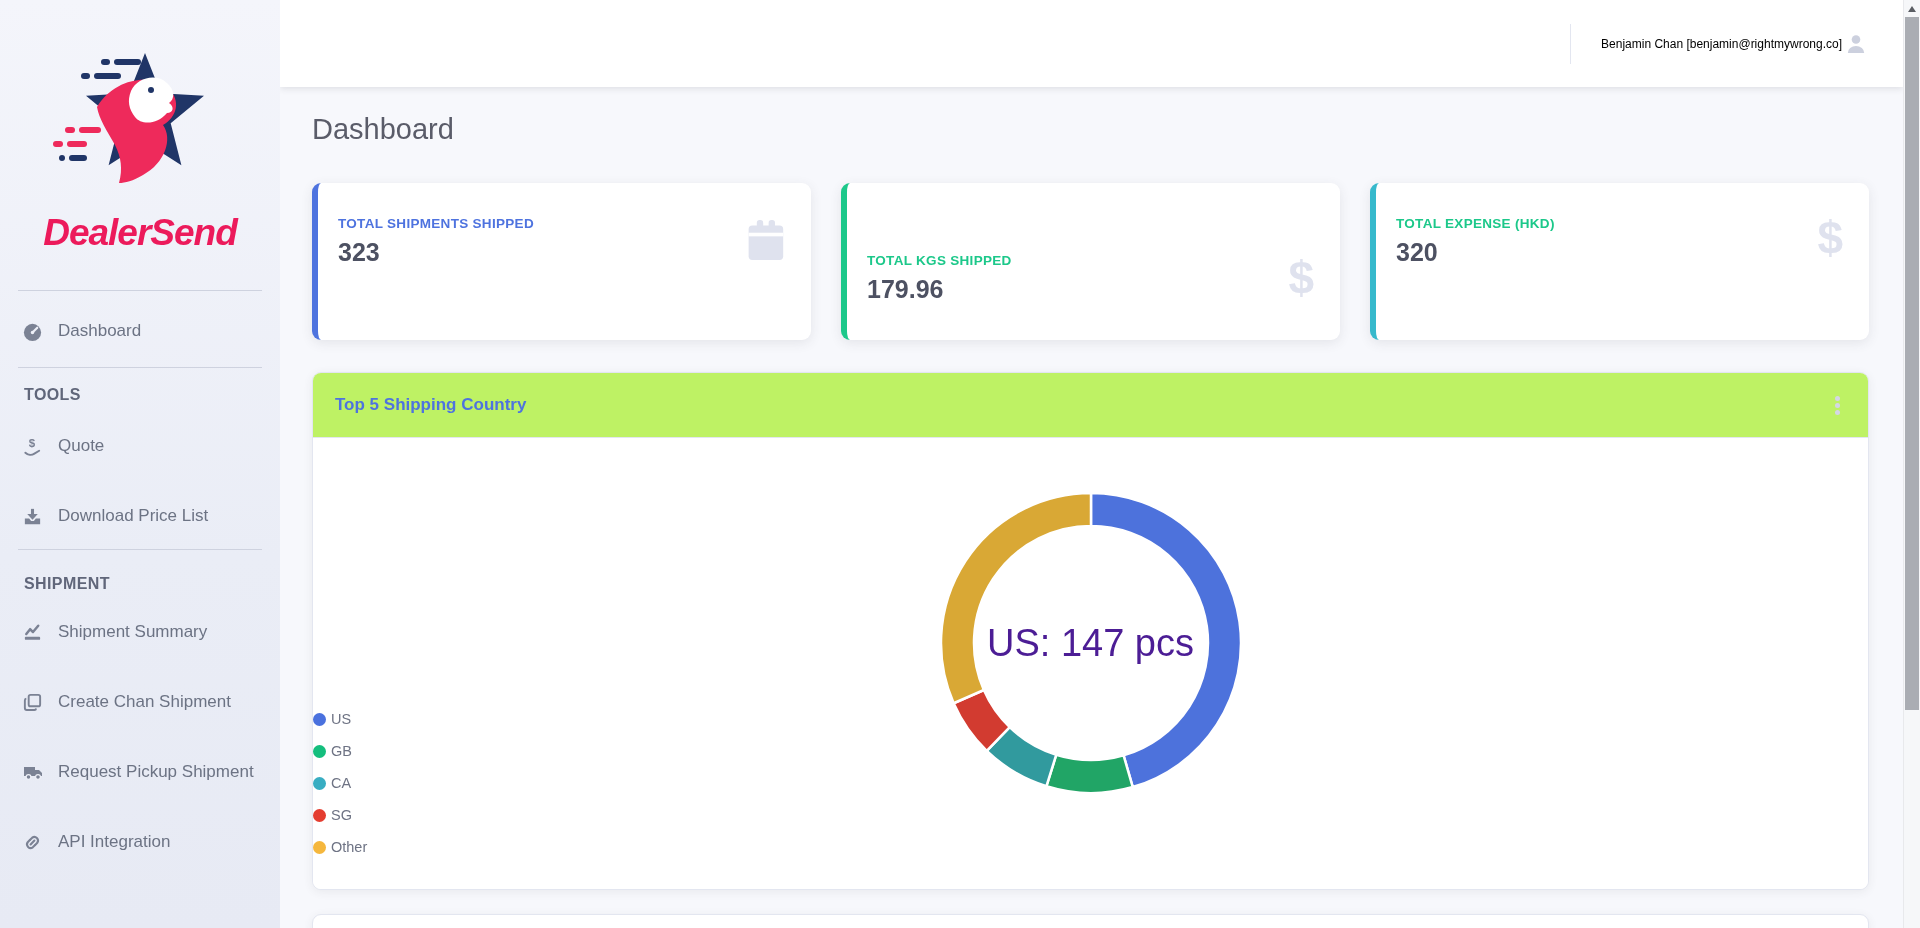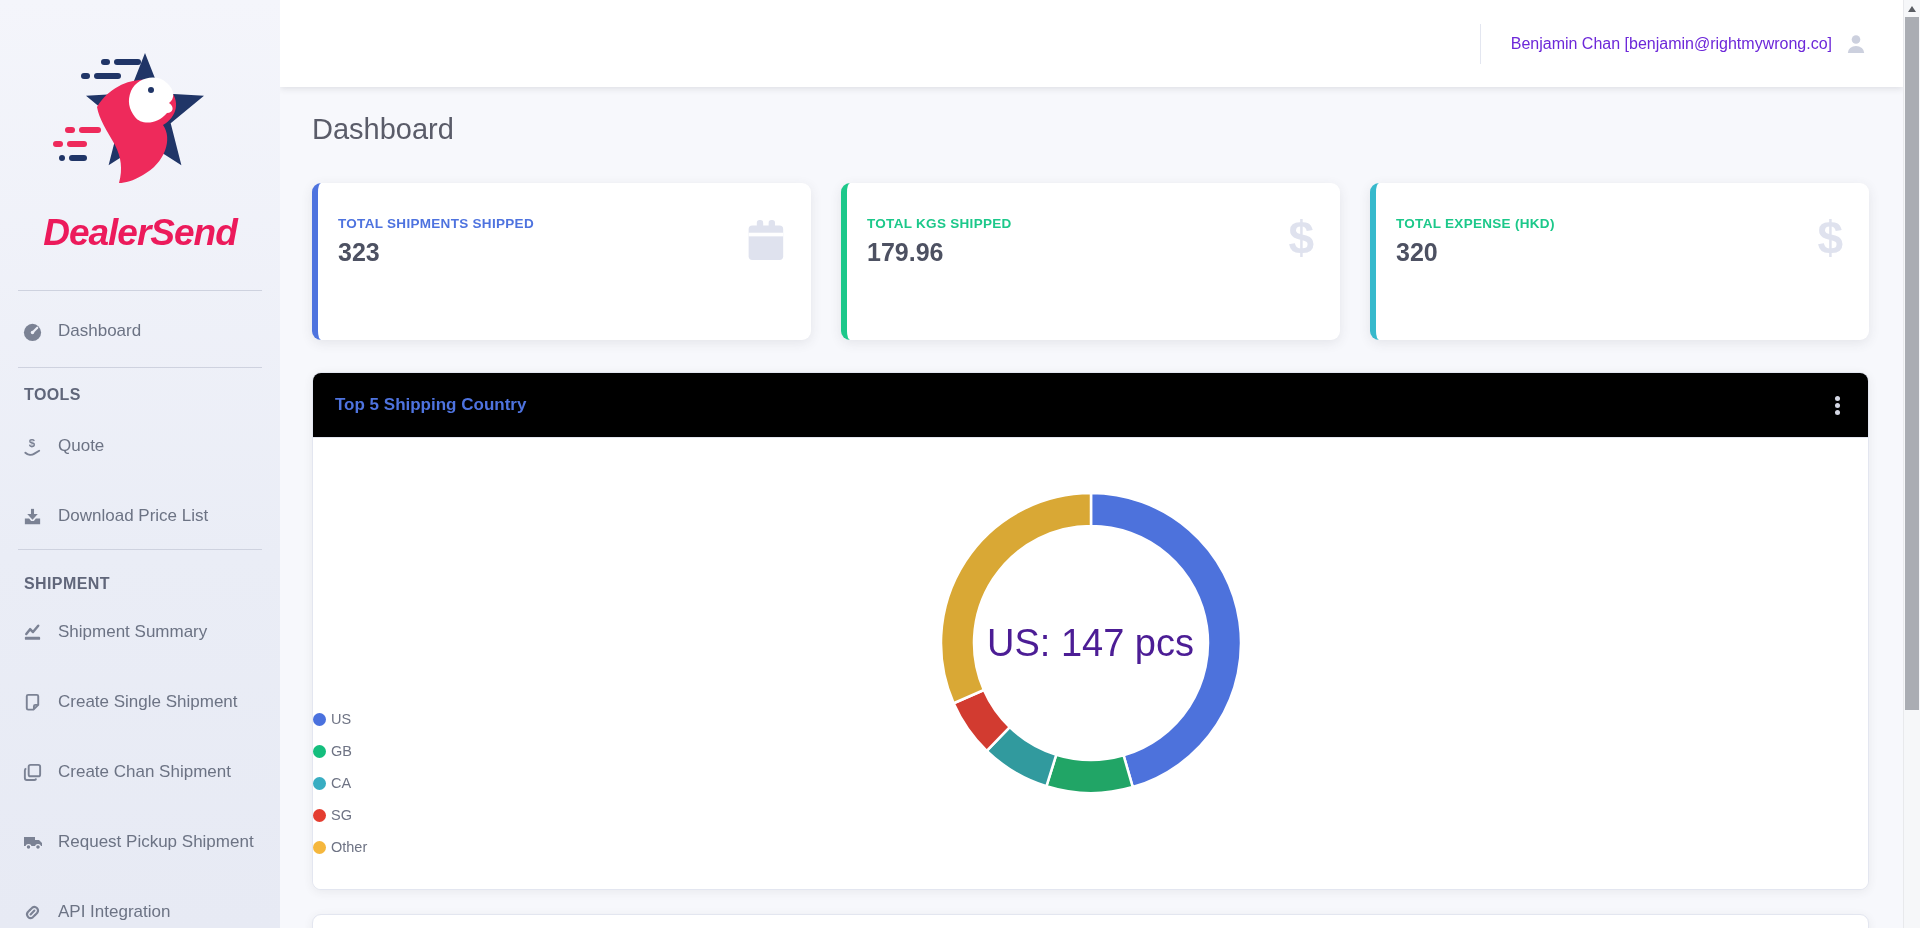--- a/index.html
+++ b/index.html
@@ -23,41 +23,41 @@
   .nav-item .nav-label { font-size:17px; color:#6c7384; }
   .nav-item svg { flex:0 0 auto; }
   .nav-ic { width:21px; height:21px; display:flex; align-items:center; justify-content:center; }
   .mt20{margin-top:20px;} .mt22{margin-top:22px;} .mt19{margin-top:19px;} .mt30{margin-top:30px;}
 
   
   .topbar { position:absolute; left:280px; top:0; right:17px; height:87px; background:#fff;
     box-shadow:0 2px 6px rgba(58,59,69,.12); display:flex; align-items:center; justify-content:flex-end;
     padding-right:35px; z-index:4; }
   .topbar-divider { width:1px; height:40px; background:#e3e6f0; margin-right:30px; }
-  .user-name { font-size:16px; color:#6d28d9; margin-right:12px; cursor:pointer; }
+  .user-name { font-size:12px; color:#000000; margin-right:2px; cursor:pointer; }
   .user-icon svg { display:block; }
 
   
   .main { position:absolute; left:280px; top:87px; right:17px; bottom:0; padding:26px 34px 0 32px; overflow:hidden; }
   .page-title { font-size:29px; font-weight:400; color:#5a5c69; height:42px; }
 
   .cards-row { display:flex; gap:30px; margin-top:28px; }
   .stat-card { flex:1; height:157px; background:#fff; border-radius:9px; border-left:6px solid #4e73df;
     box-shadow:0 3px 12px rgba(58,59,69,.10); display:flex; align-items:flex-start; justify-content:space-between;
     padding:33px 26px 0 20px; }
   .stat-label { font-size:13.5px; font-weight:bold; letter-spacing:.3px; color:#4e73df; }
   .stat-value { margin-top:7px; font-size:25px; font-weight:bold; color:#4d5162; }
   .stat-value.value-sm { font-size:22px; line-height:1.2; max-width:190px; }
   .stat-icon { color:#dfe2ee; margin-top:2px; }
   .dollar-glyph { font-size:46px; font-weight:bold; color:#dfe2ee; line-height:.9; }
 
   
   .chart-card { margin-top:32px; background:#fff; border:1px solid #e3e6f0; border-radius:9px;
     box-shadow:0 2px 10px rgba(58,59,69,.08); overflow:hidden; }
-  .chart-header { height:65px; background:#000000; border-bottom:1px solid #e3e6f0; display:flex;
+  .chart-header { height:65px; background:#bef264; border-bottom:1px solid #e3e6f0; display:flex;
     align-items:center; justify-content:space-between; padding:0 24px 0 22px; }
   .chart-title { font-size:17px; font-weight:bold; color:#4e73df; }
   .dots-menu { display:flex; flex-direction:column; gap:2px; padding:4px; cursor:pointer; }
   .dots-menu i { width:5px; height:5px; border-radius:50%; background:#d4d7e4; display:block; }
   .chart-body { position:relative; height:451px; background:#fff; }
   .donut-wrap { position:absolute; left:50%; top:45px; transform:translateX(-50%); width:320px; height:320px; }
   .donut-center { position:absolute; inset:0; display:flex; align-items:center; justify-content:center;
     font-size:38px; color:#4c1d95; }
   .legend { position:absolute; left:0; right:0; bottom:34px; display:flex; justify-content:center; gap:16px;flex-direction:column; }
   .legend-item { display:flex; align-items:center; gap:5px; font-size:14.5px; color:#6e7384; cursor:pointer; }
@@ -148,29 +148,20 @@
   <div class="nav-item mt19">
     <span class="nav-ic">
       <svg width="21" height="21" viewBox="0 0 22 22">
         <rect x="3" y="15.5" width="16" height="3.2" rx="1" fill="#7b8294"></rect>
         <path d="M4.5,12.5 l4,-5 3,3 5.5,-6.5" stroke="#7b8294" stroke-width="2.6" fill="none" stroke-linecap="round" stroke-linejoin="round"></path>
       </svg>
     </span>
     <span class="nav-label">Shipment Summary</span>
   </div>
 
-  <div class="nav-item mt30">
-    <span class="nav-ic">
-      <svg width="21" height="21" viewBox="0 0 22 22">
-        <path d="M5,4.5 a1.5,1.5 0 0 1 1.5,-1.5 h9 a1.5,1.5 0 0 1 1.5,1.5 v9 l-5,5 h-5.5 a1.5,1.5 0 0 1 -1.5,-1.5 Z" fill="none" stroke="#7b8294" stroke-width="2"></path>
-        <path d="M12.5,18 v-3 a1.5,1.5 0 0 1 1.5,-1.5 h3" fill="none" stroke="#7b8294" stroke-width="2"></path>
-      </svg>
-    </span>
-    <span class="nav-label">Create Single Shipment</span>
-  </div>
 
   <div class="nav-item mt30">
     <span class="nav-ic">
       <svg width="21" height="21" viewBox="0 0 22 22">
         <rect x="7" y="3" width="12" height="12" rx="2" fill="none" stroke="#7b8294" stroke-width="2"></rect>
         <path d="M4.5,7 a1.8,1.8 0 0 0 -1.5,1.8 v8 a2,2 0 0 0 2,2 h8 a1.8,1.8 0 0 0 1.8,-1.5" fill="none" stroke="#7b8294" stroke-width="2"></path>
       </svg>
     </span>
     <span class="nav-label">Create Chan Shipment</span>
   </div>
@@ -222,21 +213,21 @@
       <span class="stat-icon">
         <svg width="40" height="44" viewBox="0 0 44 48">
           <rect x="13" y="2" width="7" height="12" rx="3" fill="#dfe2ee"></rect>
           <rect x="26" y="2" width="7" height="12" rx="3" fill="#dfe2ee"></rect>
           <rect x="4" y="8" width="38" height="38" rx="4" fill="#dfe2ee"></rect>
           <rect x="4" y="16" width="38" height="4" fill="#ffffff"></rect>
         </svg>
       </span>
     </div>
 
-    <div class="stat-card" style="border-left-color: rgb(28, 200, 138);">
+    <div class="stat-card" style="border-left-color: rgb(28, 200, 138); align-items: center;">
       <div>
         <div class="stat-label" style="color: rgb(28, 200, 138);">TOTAL KGS SHIPPED</div>
         <div class="stat-value">179.96</div>
       </div>
       <span class="stat-icon dollar-glyph">$</span>
     </div>
 
     <div class="stat-card" style="border-left-color: rgb(54, 185, 204);">
       <div>
         <div class="stat-label" style="color: rgb(28, 200, 138);">TOTAL EXPENSE (HKD)</div>

